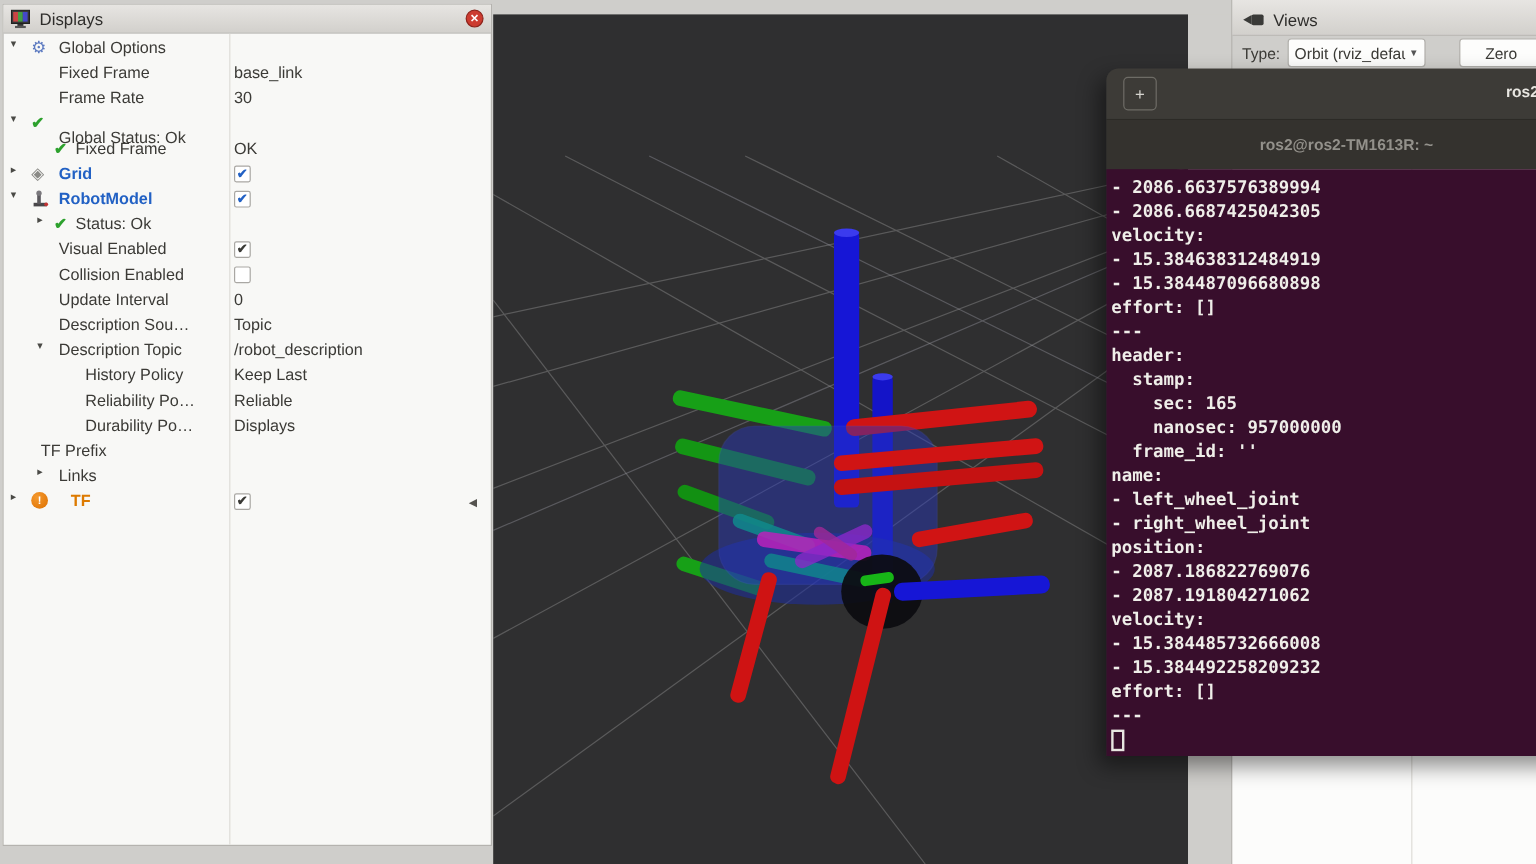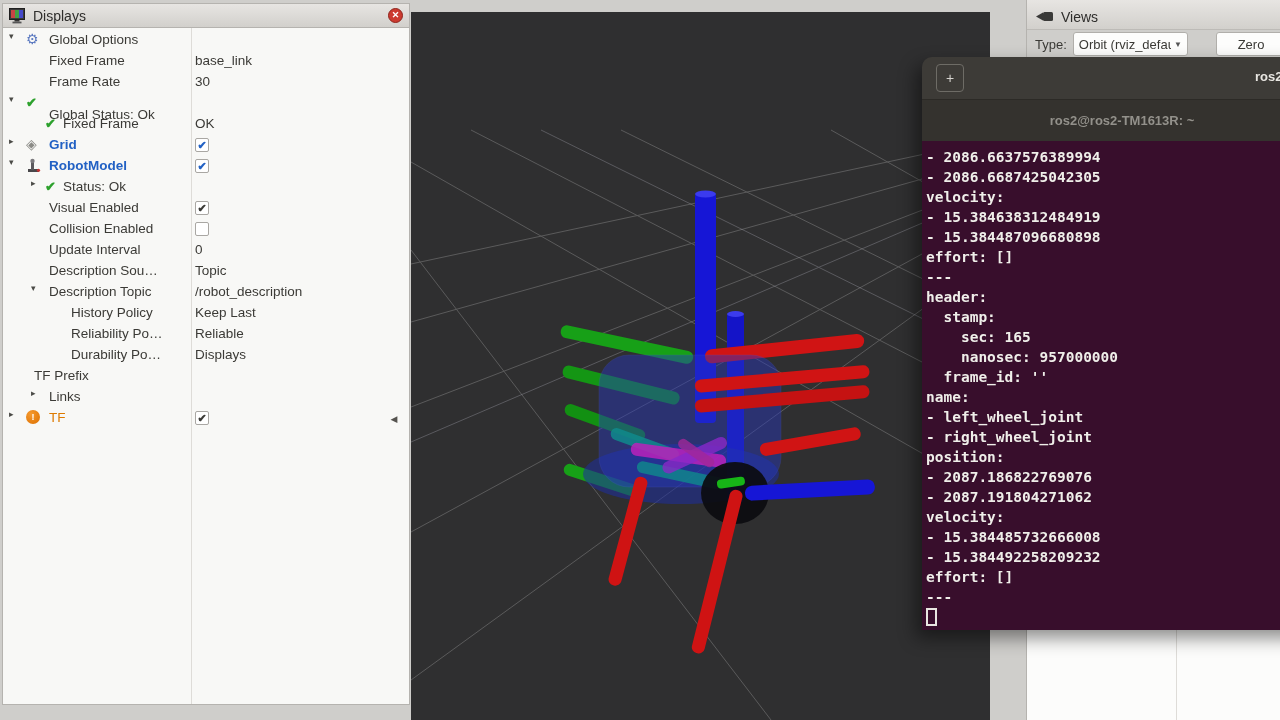--- a/index.html
+++ b/index.html
@@ -21,21 +21,21 @@
   .trow { position:relative; height:21px; font-size:13.5px; color:#3b3a36; }
   .arrow { position:absolute; top:1px; font-size:9px; color:#4a4a46; }
   .ticon { position:absolute; top:2px; font-size:13px; line-height:16px; }
   .ticon.gear { color:#5b79c0; font-size:14px; top:1px; }
   .ticon.check { color:#2da12d; font-weight:bold; }
   .ticon.gridico { color:#8a8a86; font-size:14px; top:1px; }
   .ticon.tfico { width:14px; height:14px; border-radius:50%; background:radial-gradient(circle at 35% 30%, #f5992e, #dd7000);
                  color:#fff; font-size:9px; font-weight:bold; text-align:center; line-height:14px; }
   .tlabel { position:absolute; top:2px; white-space:nowrap; }
   .tlabel.display-on { color:var(--accent,#2261c4); font-weight:bold; }
-  .tlabel.display-warn { color:var(--tf-orange,#dd7a00); font-weight:normal; }
+  .tlabel.display-warn { color:var(--tf-orange,#dd7a00); font-weight:bold;margin-left:10px; }
   .tvalue { position:absolute; left:192px; top:2px; white-space:nowrap; display:flex; align-items:center; gap:4px; }
   .swatch { width:13px; height:13px; background:#1c1c1c; border:1px solid #111; display:inline-block; }
   .checkbox { position:absolute; left:192px; top:3px; width:14px; height:14px; background:#fff; border:1px solid #a9a7a3; border-radius:2px;
               font-size:11px; line-height:13px; text-align:center; font-weight:bold; }
   .checkbox.checked { color:var(--accent,#2261c4); }
   .checkbox.checked-dark { color:#3a3a36; }
 
   
   #left-gutter-arrow { position:absolute; left:388px; top:411px; width:12px; height:16px; font-size:9px; color:#55534f;
                        display:flex; align-items:center; justify-content:center; cursor:pointer; }

